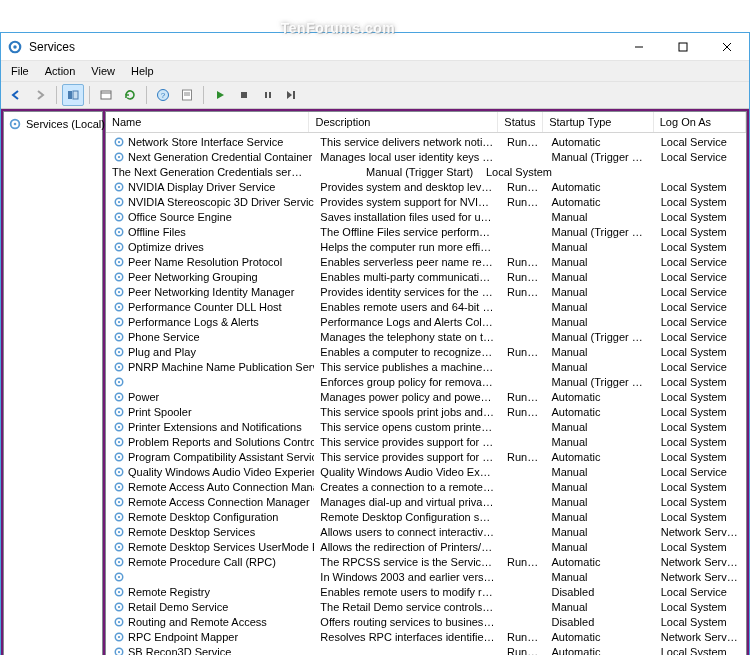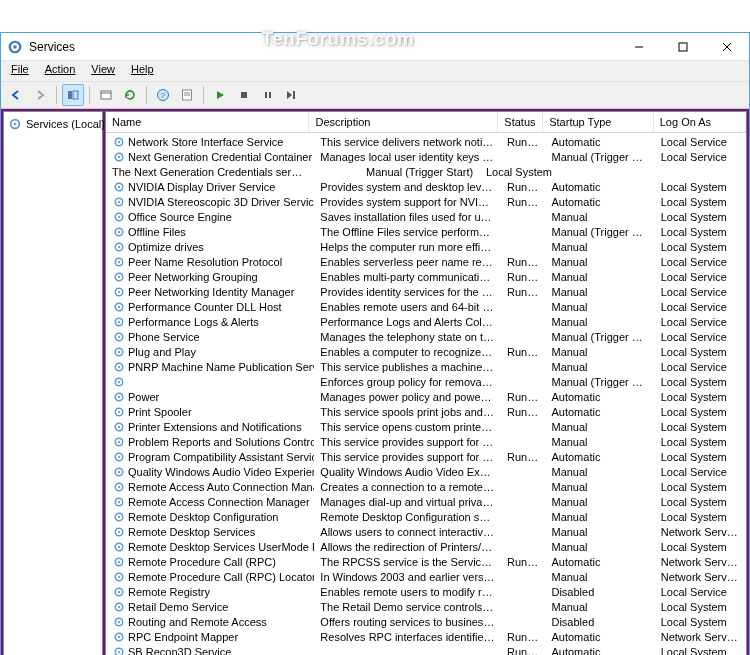--- a/index.html
+++ b/index.html
@@ -36,25 +36,24 @@
   .titlebar .title { font-size: 12px; flex: 1; }
   .win-buttons { display: flex; }
   .win-btn {
     width: 44px; height: 28px;
     display: flex; align-items: center; justify-content: center;
     font-family: "Segoe UI", sans-serif; font-size: 10px;
   }
 
   
   .menubar {
-    display: flex; 
+    display: flex; align-items: center;
     height: 20px;
     background: #f0f0f0;
     padding: 0 2px;
-    text-decoration: underline;
   }
   .menubar .mitem { padding: 2px 8px; }
 
   
   .toolbar {
     display: flex; align-items: center;
     height: 28px;
     background: #f0f0f0;
     border-top: 1px solid #e3e3e3;
     border-bottom: 1px solid #cacaca;
@@ -160,23 +159,23 @@
     border-radius: 0 0 4px 4px;
     margin-right: -1px;
     background: #f0f0f0;
     position: relative;
   }
   .tab.active { background: #fff; z-index: 1; }
 
   
   .watermark {
     position: absolute;
-    top: 28px; left: 0; width: 676px;
+    top: 20px; left: 0; width: 676px;
     text-align: center;
-    font-size: 19px;
+    font-size: 14px;
     font-weight: 600;
     color: rgba(255,255,255,0.9);
     text-shadow: 0 0 4px rgba(120,120,120,0.6), 1px 1px 0 rgba(150,150,150,0.4);
     pointer-events: none;
     letter-spacing: 0.5px;
   }
 
   
   .list-scroll::-webkit-scrollbar { width: 16px; }
   .list-scroll::-webkit-scrollbar-track { background: #f0f0f0; }
@@ -741,21 +740,20 @@
             <div class="cell c-logon">Network Service</div>
           </div>
           <div class="row">
             <div class="cell c-name name-cell">
               <span class="svc-icon">
                 <svg width="12" height="12" viewBox="0 0 16 16">
                   <circle cx="8" cy="8" r="5" fill="none" stroke="#5a9bd4" stroke-width="2"></circle>
                   <circle cx="8" cy="8" r="1.5" fill="#5a9bd4"></circle>
                 </svg>
               </span>
-              <span>Remote Procedure Call (RPC) Locator</span>
             </div>
             <div class="cell c-desc">In Windows 2003 and earlier versions of Wind...</div>
             <div class="cell c-status"></div>
             <div class="cell c-startup">Manual</div>
             <div class="cell c-logon">Network Service</div>
           </div>
           <div class="row">
             <div class="cell c-name name-cell">
               <span class="svc-icon">
                 <svg width="12" height="12" viewBox="0 0 16 16">

